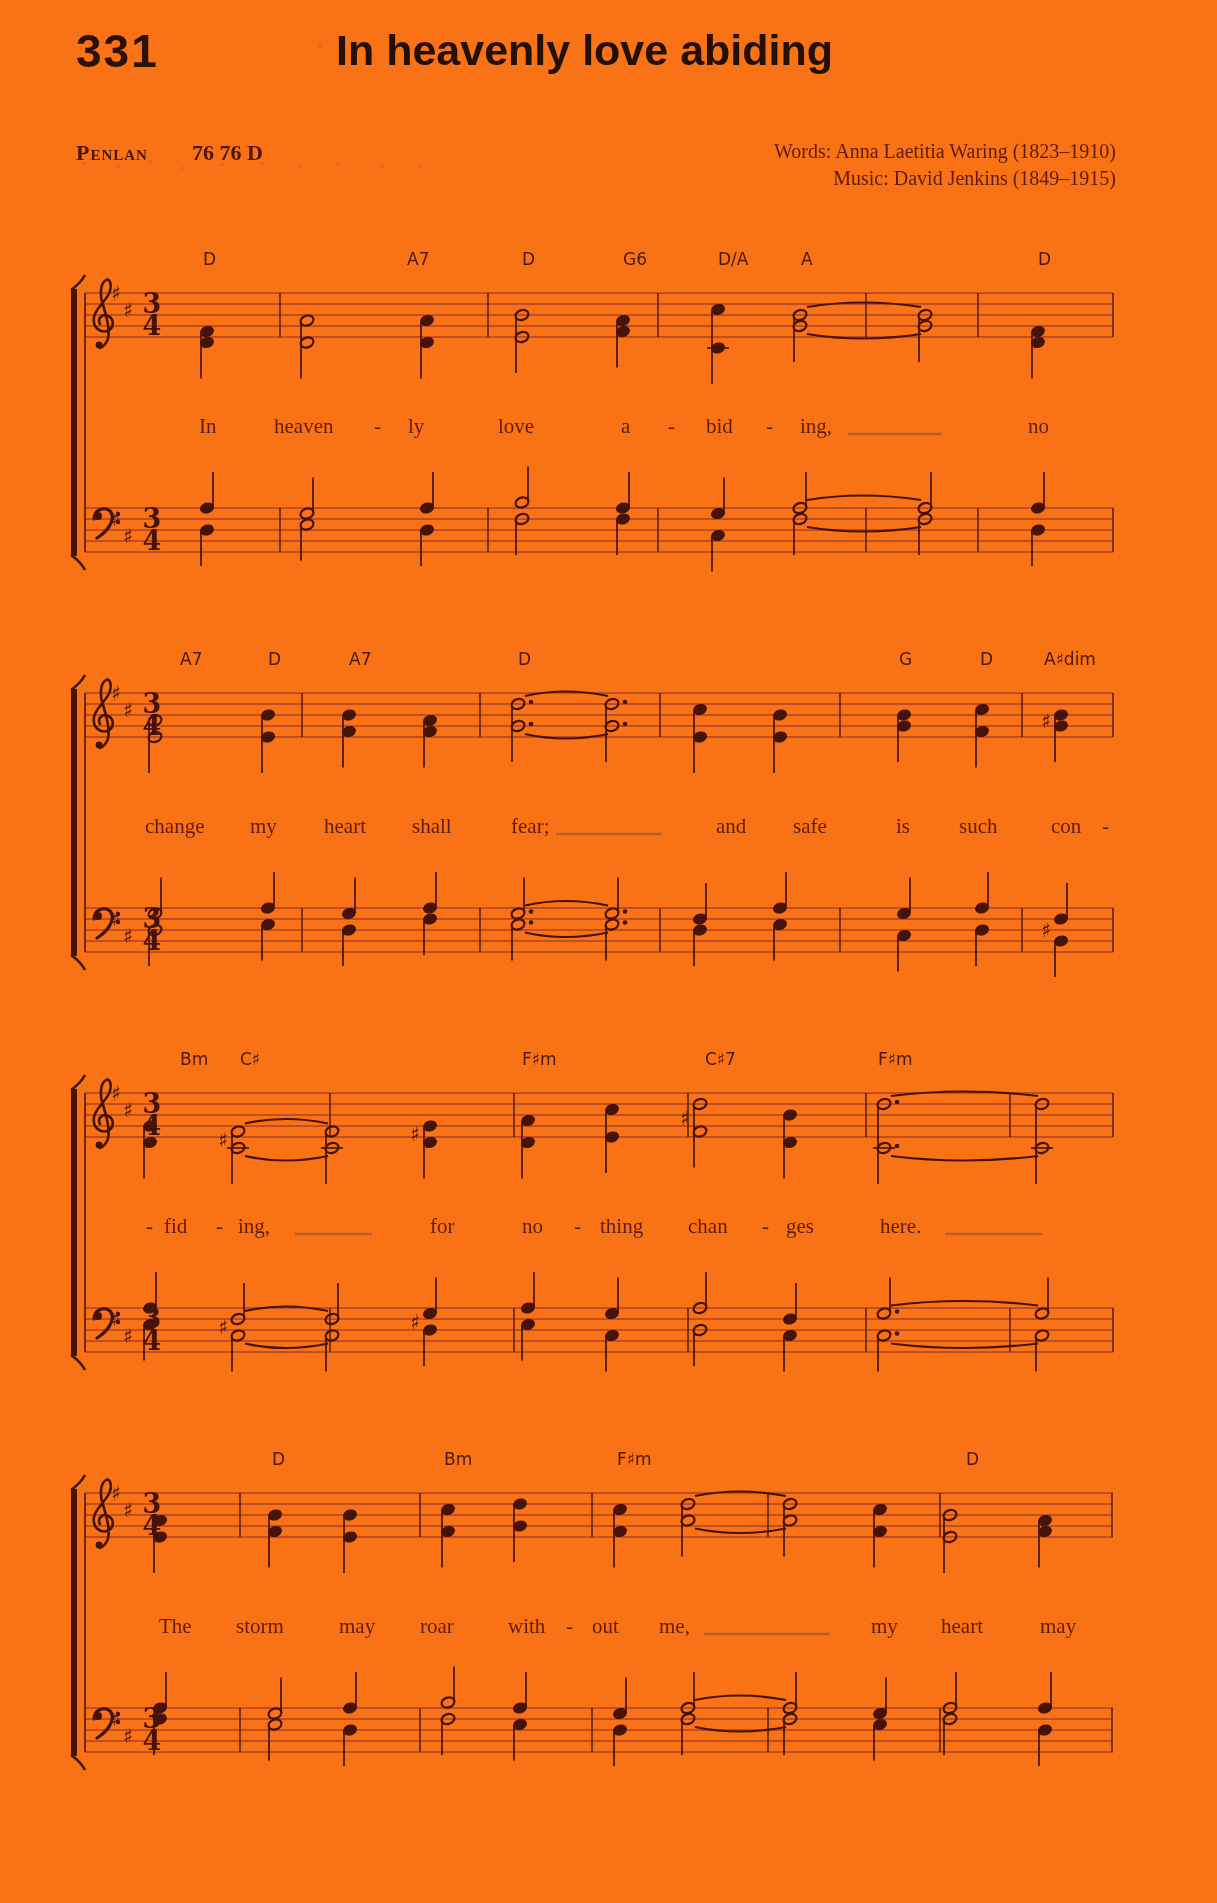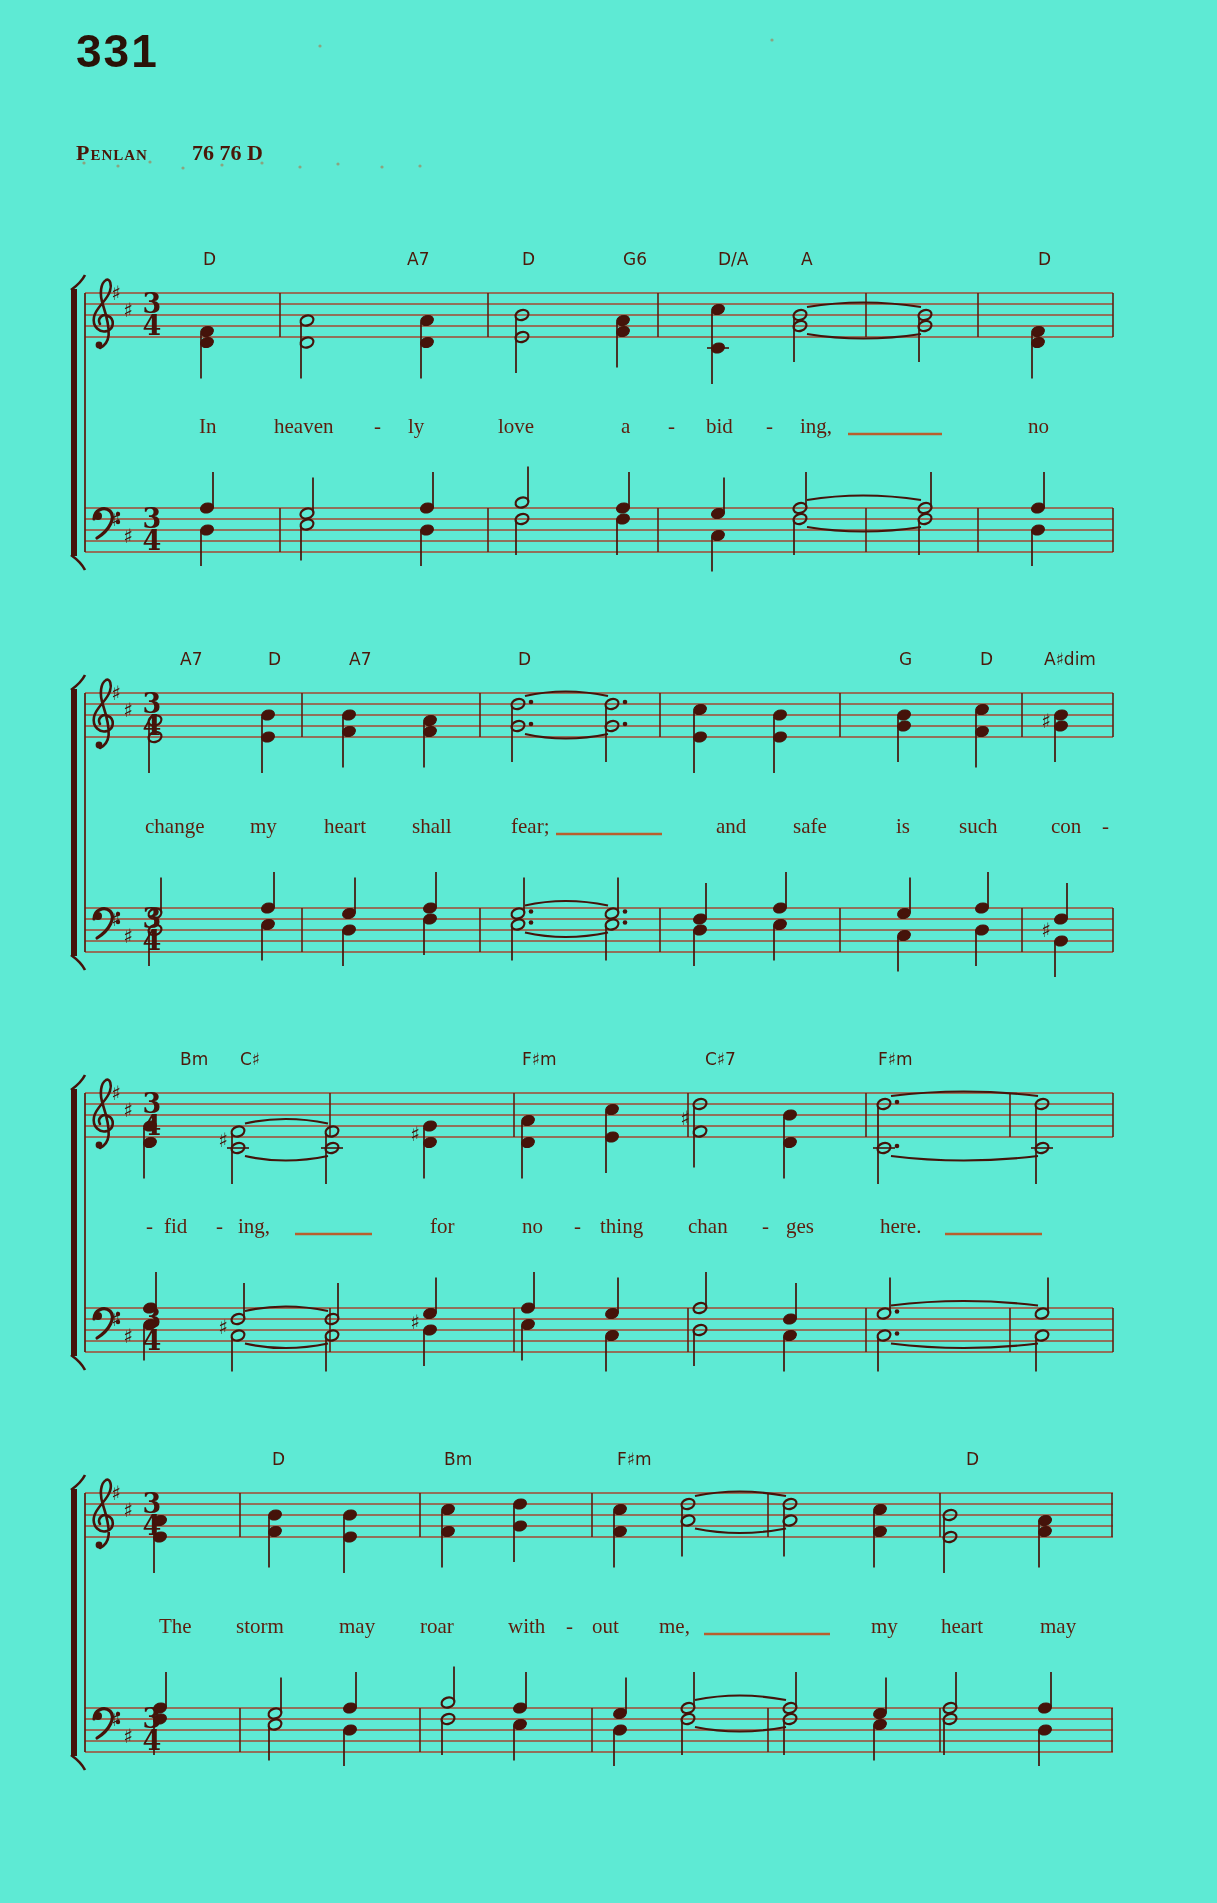--- a/index.html
+++ b/index.html
@@ -1,16 +1,16 @@
 <!DOCTYPE html>
 <html><head>
 <meta charset="utf-8">
 <style>
   html,body{margin:0;padding:0;background:#d9d4cc;}
-  .page{position:relative;width:1217px;height:1903px;background:#5eead4;overflow:hidden;
+  .page{position:relative;width:1217px;height:1903px;background:#f97316;overflow:hidden;
         font-family:"Liberation Serif",serif;}
   .hymn-number{position:absolute;left:76px;top:24px;font-family:"Liberation Sans",sans-serif;
         font-weight:bold;font-size:46px;color:#2a1208;letter-spacing:2px;}
   .hymn-title{position:absolute;left:336px;top:26px;font-family:"Liberation Sans",sans-serif;
         font-weight:bold;font-size:43px;color:#221009;letter-spacing:0px;}
   .tune-line{position:absolute;left:76px;top:140px;color:#4a1708;font-weight:bold;font-size:22px;}
   .tune-name{font-variant:small-caps;letter-spacing:1px;}
   .meter{margin-left:44px;}
   .credits{position:absolute;right:101px;top:138px;text-align:right;font-size:20px;
         color:#5f1c0c;line-height:27px;}
@@ -18,22 +18,27 @@
   svg .chord{font-family:"DejaVu Sans",sans-serif;font-size:17px;fill:#4c190b;}
   svg .lyr{font-family:"Liberation Serif",serif;font-size:21px;fill:#5e1d0d;}
   svg .acc{font-family:"DejaVu Sans",sans-serif;font-size:20px;fill:#45130a;}
   svg .tsig{font-family:"DejaVu Serif",serif;font-weight:bold;font-size:27px;fill:#45130a;}
 </style>
 </head>
 <body>
 
 <div class="page">
   <div class="hymn-number">331</div>
+  <div class="hymn-title">In heavenly love abiding</div>
   <div class="tune-line">
     <span class="tune-name">Penlan</span><span class="meter">76 76 D</span>
+  </div>
+  <div class="credits">
+    <div>Words: Anna Laetitia Waring (1823–1910)</div>
+    <div>Music: David Jenkins (1849–1915)</div>
   </div>
   <svg id="music-canvas" width="1217" height="1903" viewBox="0 0 1217 1903" style="position:absolute;left:0;top:0;">
       <g fill="#b06a3a" opacity="0.55">
         <circle cx="84" cy="163" r="1.6"></circle>
         <circle cx="118" cy="166" r="1.6"></circle>
         <circle cx="150" cy="162" r="1.6"></circle>
         <circle cx="183" cy="168" r="1.6"></circle>
         <circle cx="222" cy="165" r="1.6"></circle>
         <circle cx="262" cy="163" r="1.6"></circle>
         <circle cx="300" cy="167" r="1.6"></circle>

